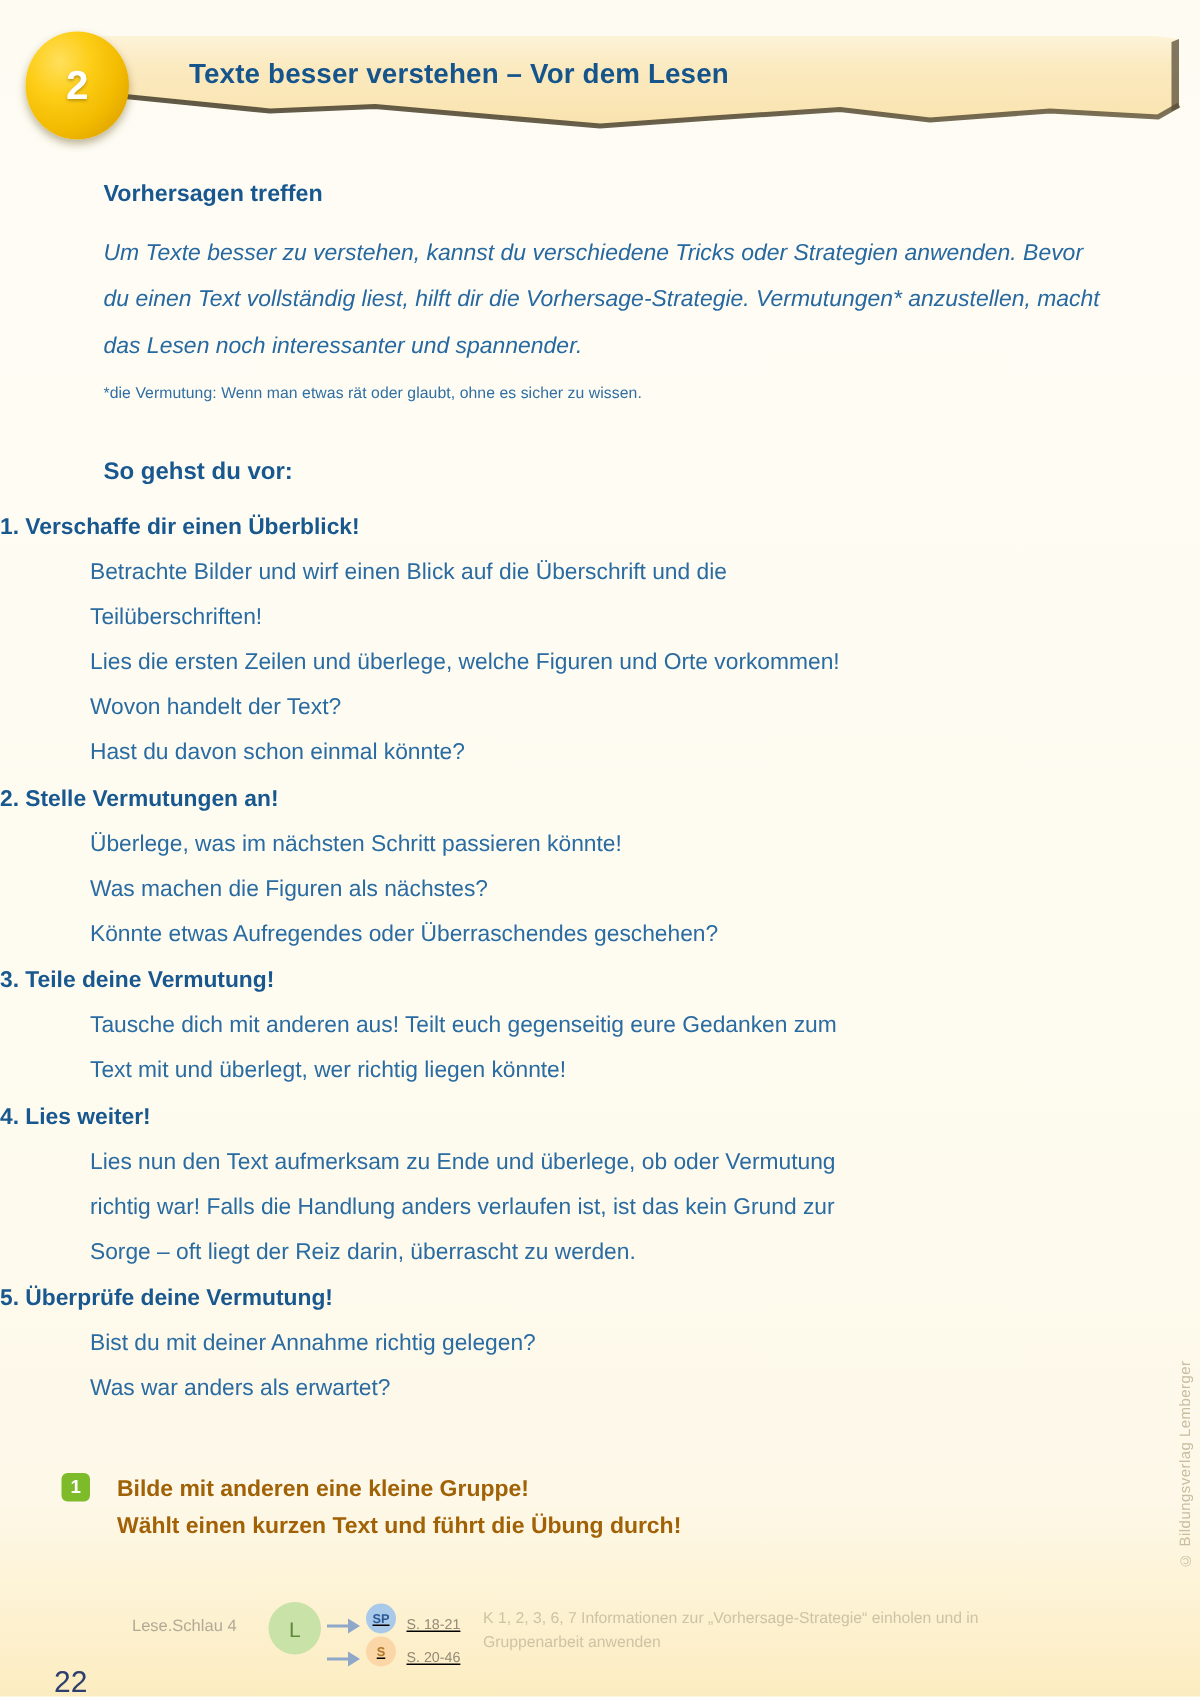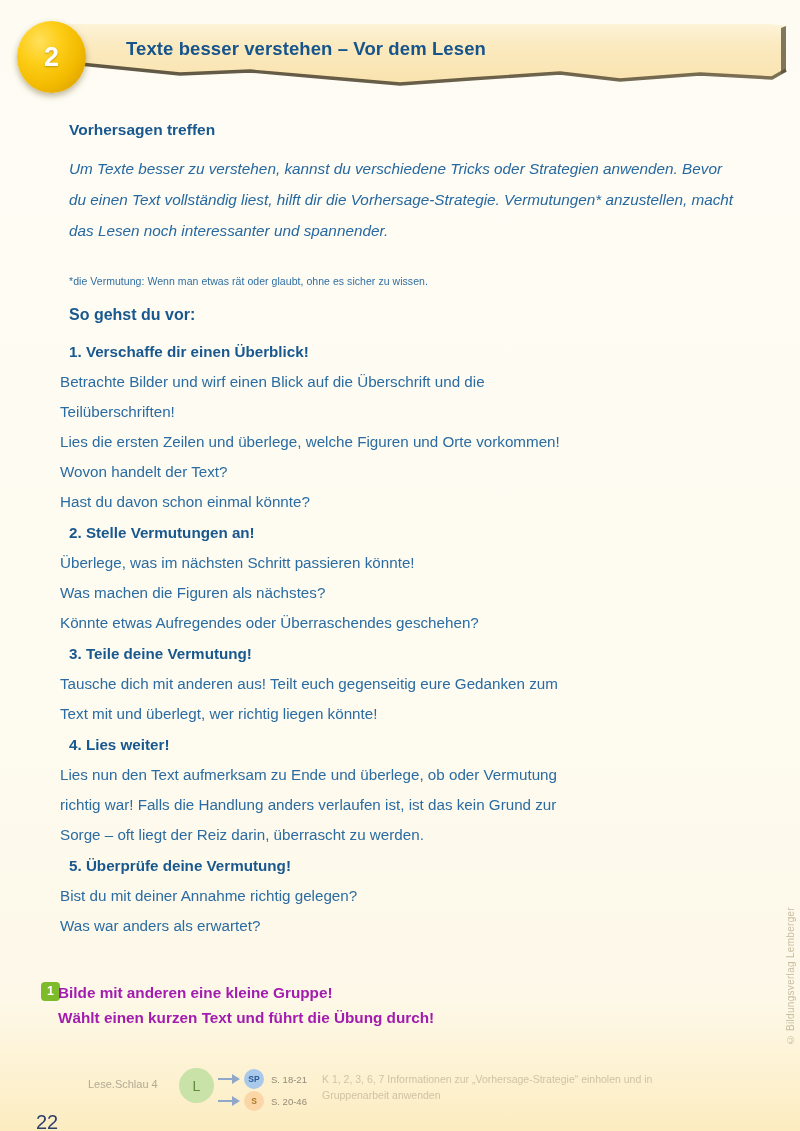--- a/index.html
+++ b/index.html
@@ -92,21 +92,21 @@
     top: 43px;
     width: 672px;
     font-size: 15.3px;
     color: #2668a0;
     line-height: 31px;
     font-style: italic;
   }
   .footnote {
     position: absolute;
     left: 69px;
-    top: 165px;
+    top: 146px;
     font-size: 10.5px;
     color: #2f6fa4;
     letter-spacing: 0.05px;
   }
   .howto-heading {
     position: absolute;
     left: 69px;
     top: 196px;
     font-size: 16px;
     font-weight: bold;
@@ -120,21 +120,20 @@
     width: 800px;
   }
   .step {
     position: relative;
     margin-bottom: 0px;
   }
   .step-title {
     font-size: 15.2px;
     font-weight: bold;
     color: #18588f;
-    padding-left: 69px;
     line-height: 31px;
   }
   .step-line {
     font-size: 15.2px;
     color: #2a6ca2;
     padding-left: 60px;
     line-height: 30px;
     max-width: 660px;
   }
 
@@ -158,25 +157,25 @@
     justify-content: center;
   }
   .task-badge span {
     color: #ffffff;
     font-size: 12.5px;
     font-weight: bold;
     line-height: 1;
   }
   .task-lines {
     position: absolute;
-    left: 58px;
+    left: 78px;
     top: 0px;
     font-size: 15.3px;
     font-weight: bold;
-    color: #a21caf;
+    color: #a16207;
     line-height: 25px;
   }
 
   
   .copyright {
     position: absolute;
     right: 4px;
     bottom: 86px;
     font-size: 10px;
     color: #c9bda0;
@@ -222,21 +221,22 @@
     align-items: center;
     justify-content: center;
   }
   .level-circle span {
     font-size: 14px;
     color: #5f8a3c;
   }
   .ref-row {
     position: absolute;
     display: flex;
-    align-items: center;
+    align-items: flex-end;
+    text-decoration: underline;
   }
   .ref-row.top { left: 218px; top: 16px; }
   .ref-row.bottom { left: 218px; top: 38px; }
   .arrow-icon {
     width: 24px;
     height: 10px;
     position: relative;
   }
   .arrow-icon::before {
     content: "";

